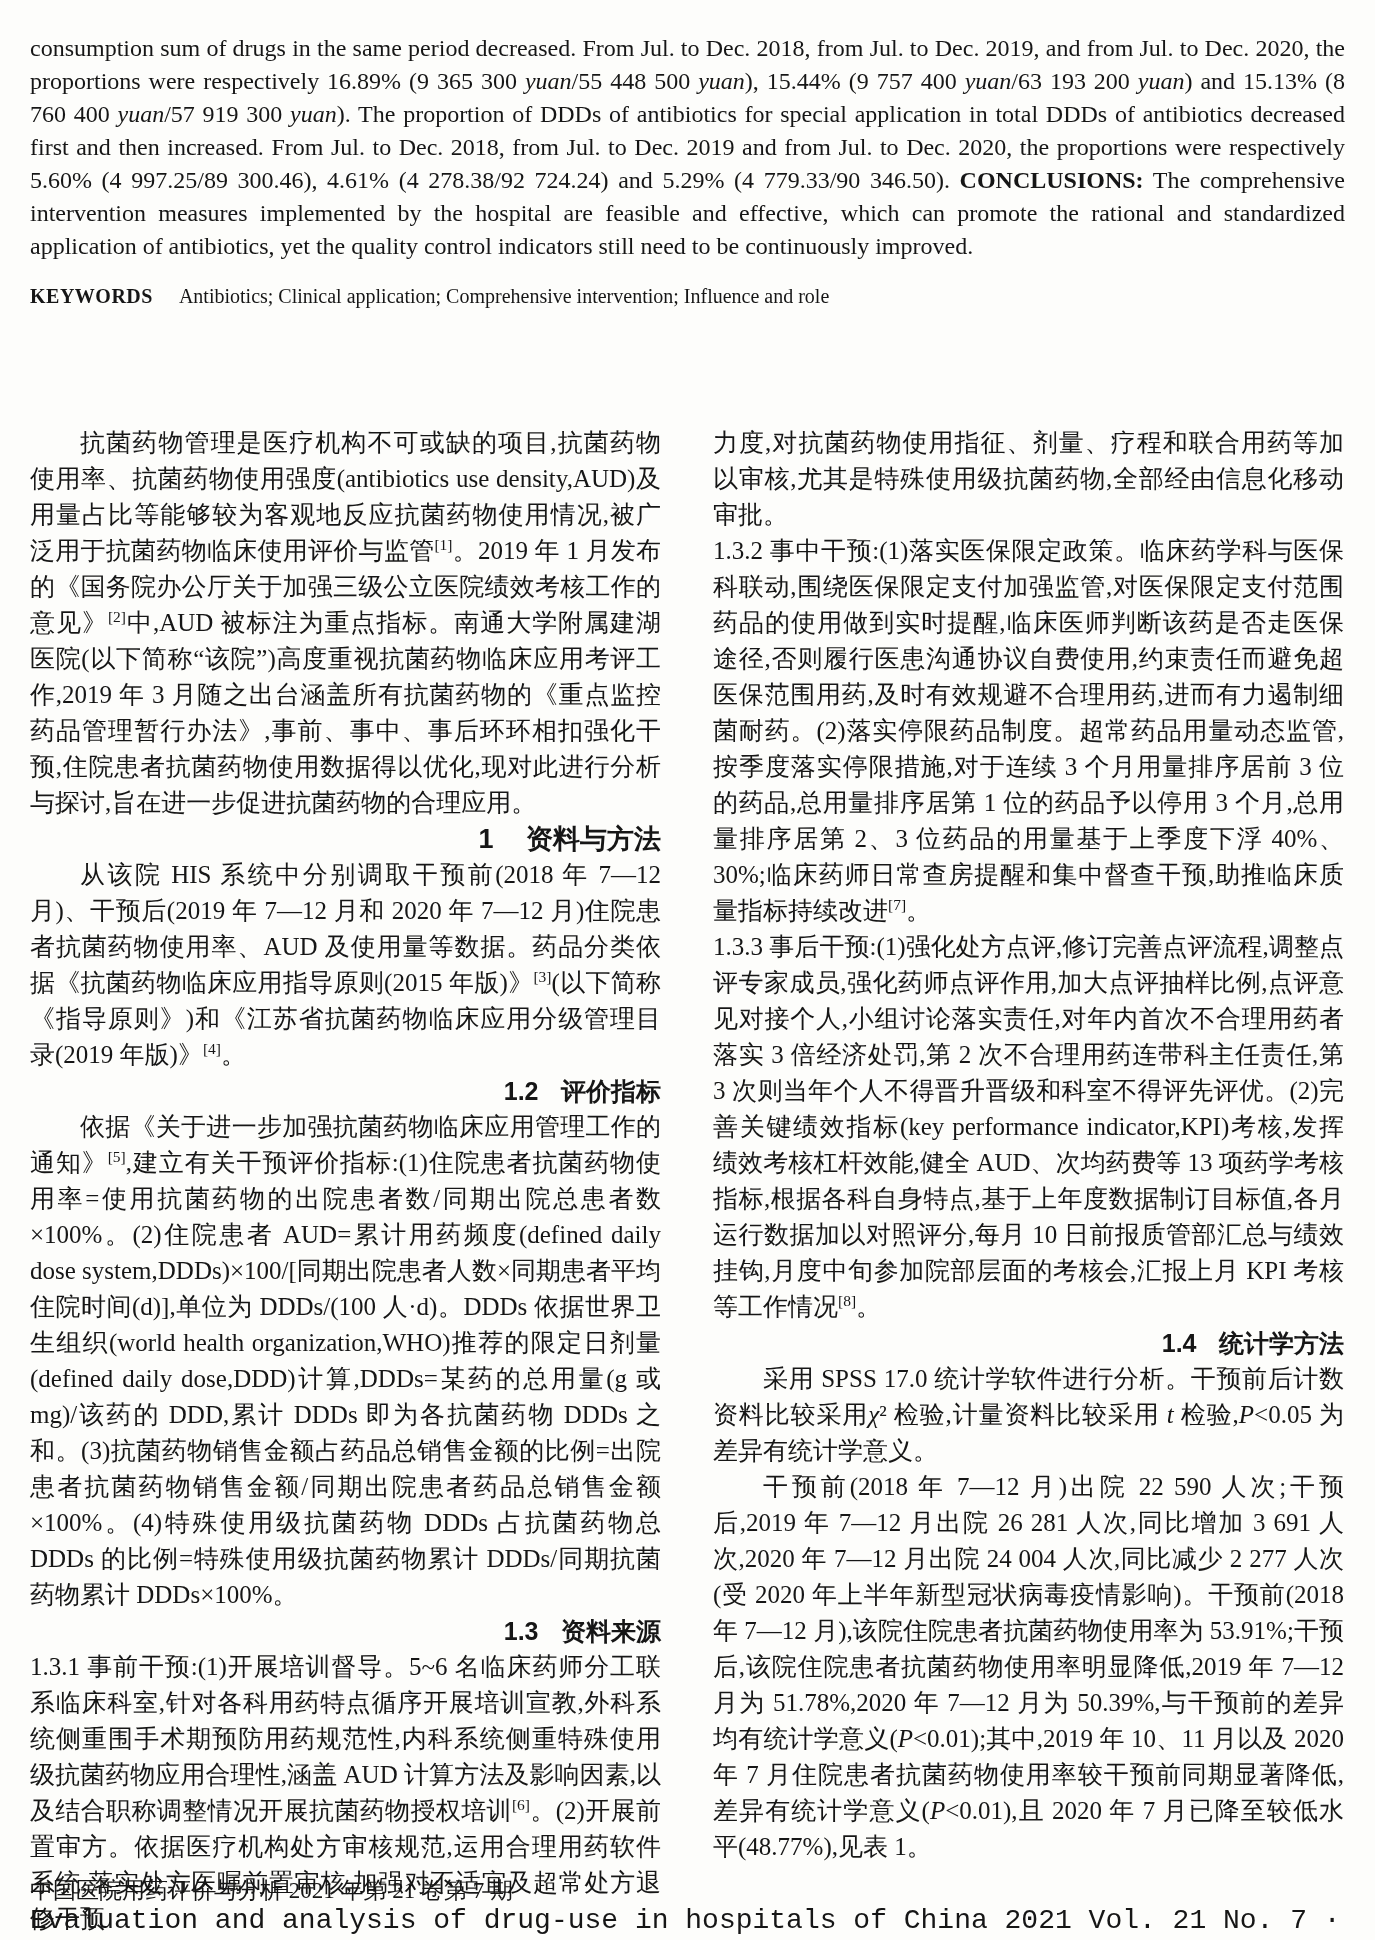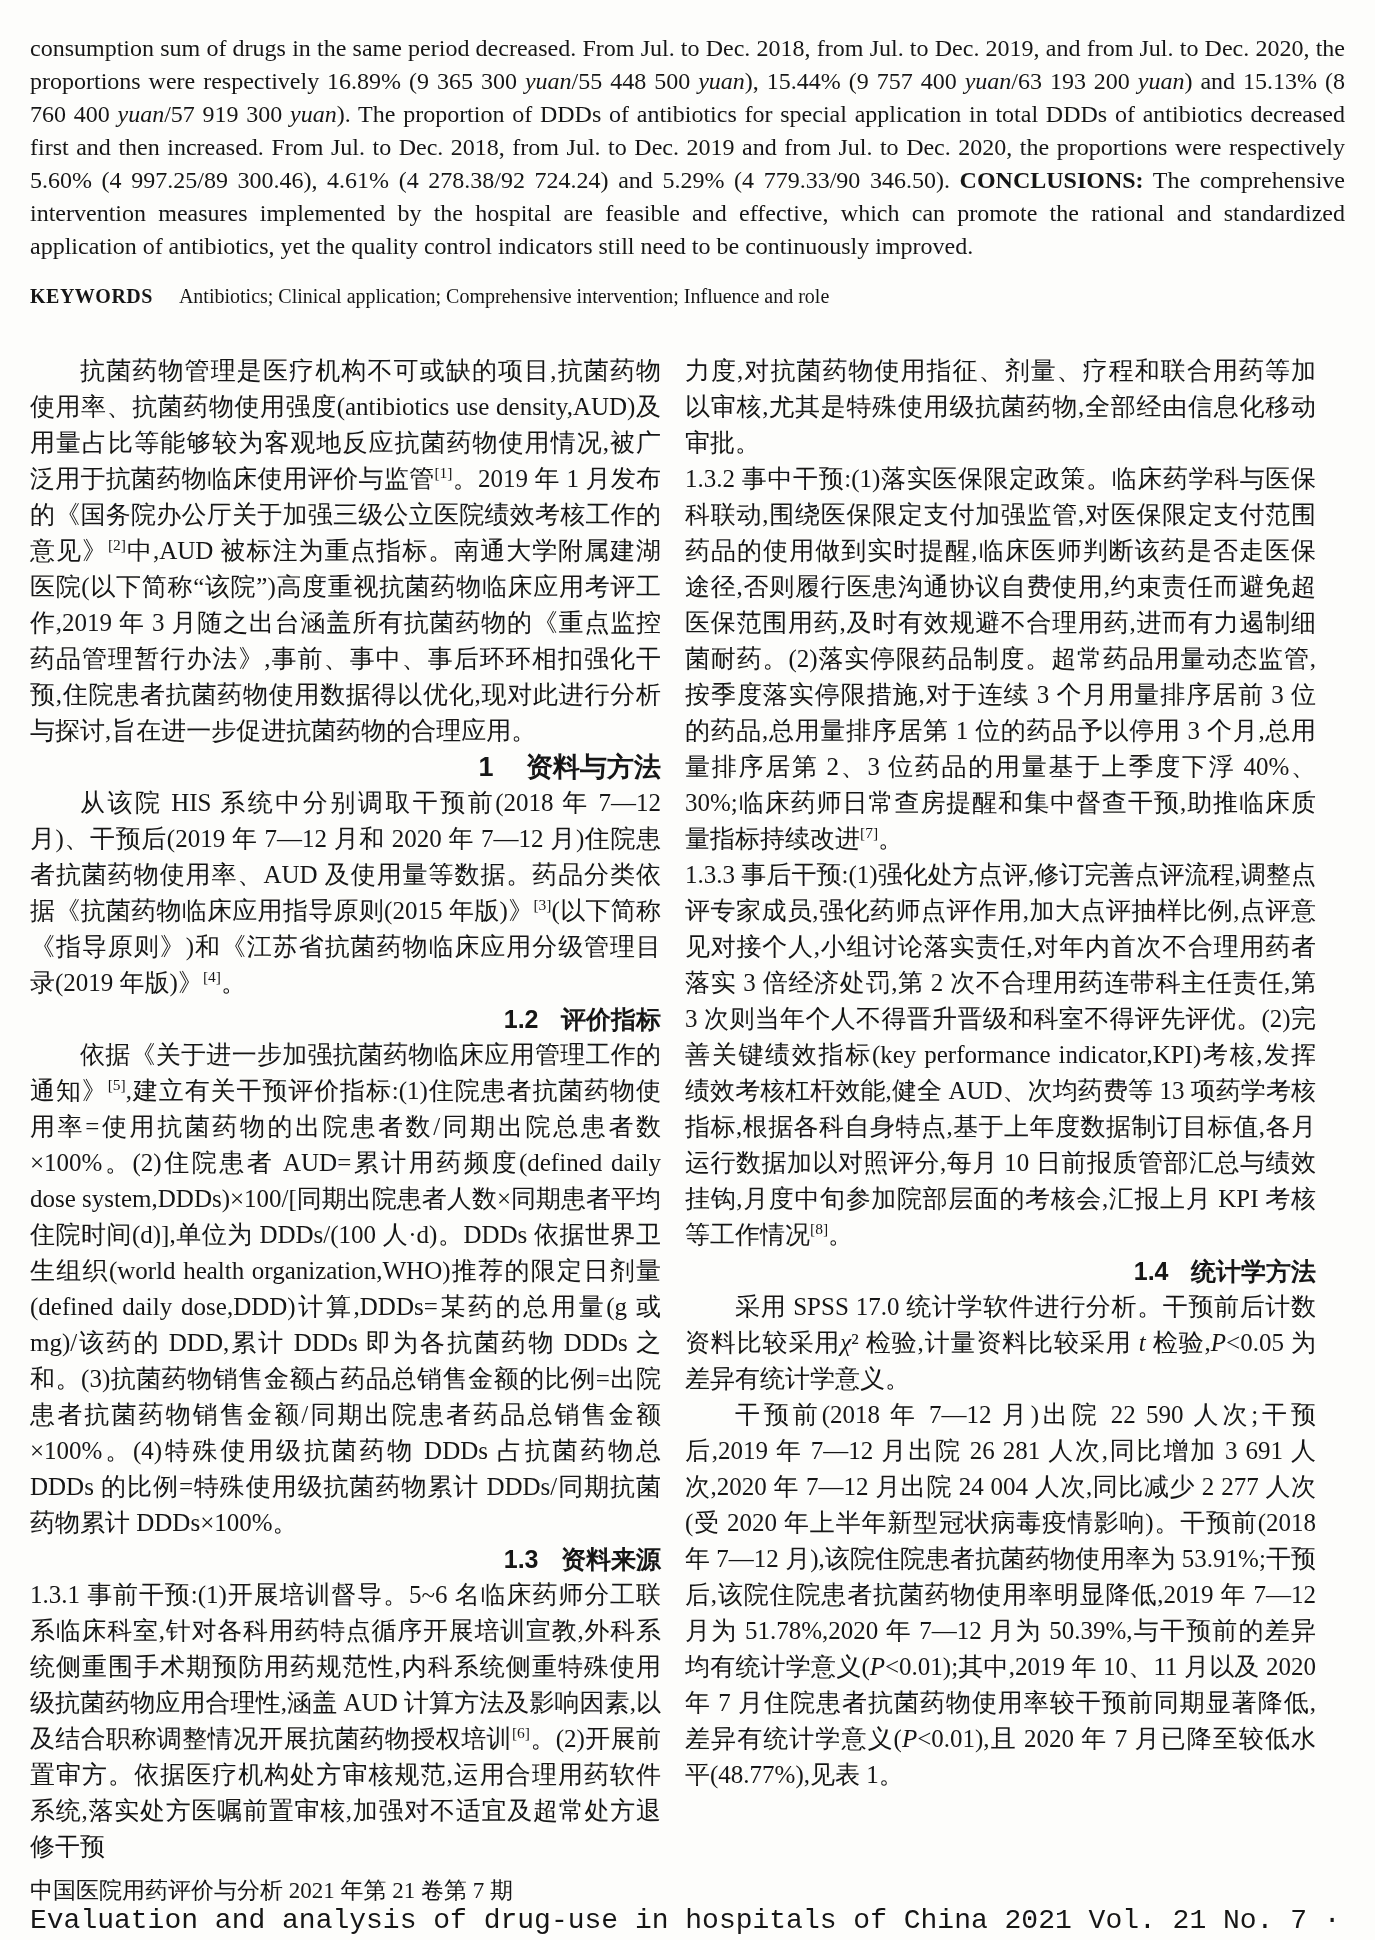--- a/index.html
+++ b/index.html
@@ -13,21 +13,21 @@
   .page { position:relative; width:1375px; height:1876px; padding:32px 30px 0 30px; }
 
   
   .abstract {
     font-size:24px; line-height:33px; text-align:justify;
   }
   .keywords { font-size:20px; line-height:33px; margin-top:17px; }
   .keywords .kw-label { font-weight:bold; margin-right:1.3em; letter-spacing:0.5px; }
 
   
-  .columns { display:flex; gap:24px; margin-top:40px; }
+  .columns { display:flex; gap:52px; margin-top:112px; }
   .col { width:631px; font-size:25px; line-height:36px; text-align:justify; }
 
   .col p { margin:0; }
   p.indent { text-indent:2em; }
   p.runin, p.cont { text-indent:0; }
 
   h1.sec, h2.sec {
     font-family:"Liberation Sans", sans-serif;
     font-weight:bold; line-height:36px; text-align:right;
   }

